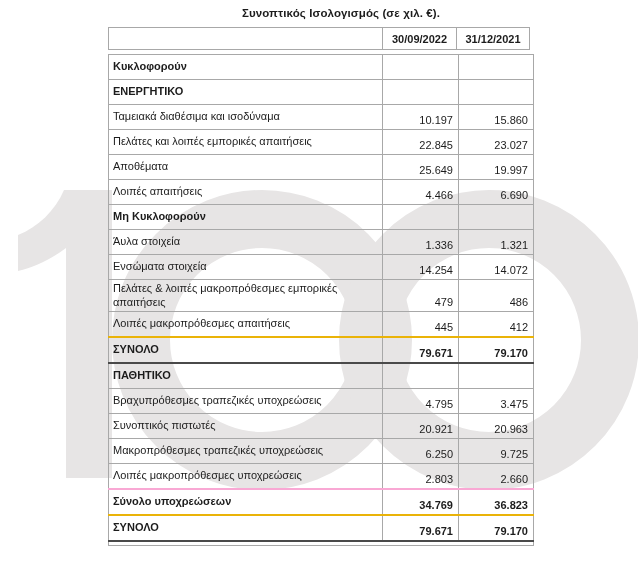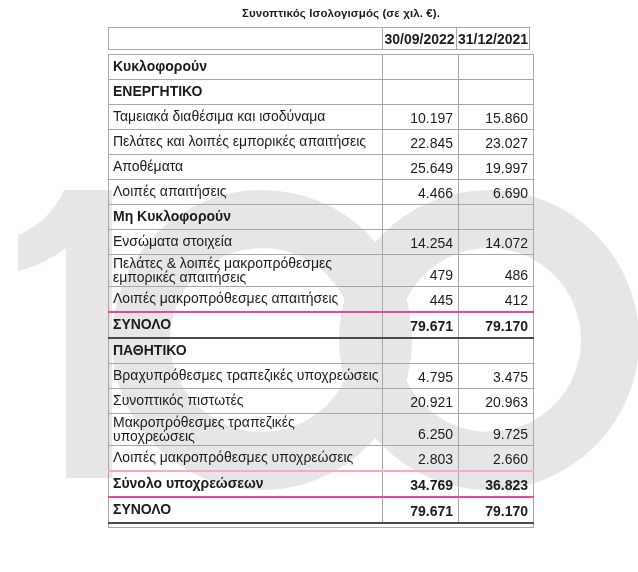--- a/index.html
+++ b/index.html
@@ -17,34 +17,34 @@
 
   .doc-title {
     text-align: center;
     font-size: 11.5px;
     font-weight: bold;
     padding-top: 7px;
     letter-spacing: 0.1px;
     padding-left: 44px;
   }
 
-  .tbl { margin-left: 108px; border-collapse: collapse; table-layout: fixed; font-size: 14px; color: #1c1c1c; border-radius: 11px; }
+  .tbl { margin-left: 108px; border-collapse: collapse; table-layout: fixed; font-size: 11px; color: #1c1c1c; border-radius: 11px; }
   .hdr-table { margin-top: 8px; width: 421px; }
   .body-table { margin-top: 4px; width: 425px; }
 
   .tbl td { border: 1px solid #a8a8a8; padding: 0; background: transparent; }
 
   .hdr-table td { height: 21px; font-weight: bold; text-align: center; vertical-align: middle; }
 
   .body-table td { height: 19px; }
   .body-table td.lbl { padding: 2px 3px 2px 4px; line-height: 13.5px; vertical-align: middle; text-align: left; }
   .body-table td.val { text-align: right; padding: 2px 5px 3px 2px; vertical-align: bottom; }
 
   tr.section td { font-weight: bold; }
-  tr.total td { font-weight: bold; border-top: 2px solid #ec4899; border-bottom: 2px solid #4a4a4a; }
+  tr.total td { font-weight: bold; border-top: 2px solid #eab308; border-bottom: 2px solid #4a4a4a; }
   tr.total-open td { font-weight: bold; border-top: 2px solid #f9a8d4; }
   tr.spacer td { height: 3px; border-left: 1px solid #a8a8a8; border-right: 1px solid #a8a8a8; border-bottom: 1px solid #a8a8a8; }
 </style>
 </head>
 <body>
 
 <svg class="watermark" width="638" height="572" viewBox="0 0 638 572" aria-hidden="true">
   <path d="M112 190 L112 478 L66 478 L66 248 C50 260 34 267 18 271 L18 235 C38 227 55 211 64 190 Z" fill="#e7e5e5"></path>
   <circle cx="262" cy="340" r="121" fill="none" stroke="#e7e5e5" stroke-width="58"></circle>
   <circle cx="489" cy="340" r="121" fill="none" stroke="#e7e5e5" stroke-width="58"></circle>
@@ -105,20 +105,25 @@
           <td class="lbl">Λοιπές απαιτήσεις</td>
           <td class="val">4.466</td>
           <td class="val">6.690</td>
         </tr>
         <tr class="section">
           <td class="lbl">Μη Κυκλοφορούν</td>
           <td class="val"></td>
           <td class="val"></td>
         </tr>
         <tr class="data">
+          <td class="lbl">Άυλα στοιχεία</td>
+          <td class="val">1.336</td>
+          <td class="val">1.321</td>
+        </tr>
+        <tr class="data">
           <td class="lbl">Ενσώματα στοιχεία</td>
           <td class="val">14.254</td>
           <td class="val">14.072</td>
         </tr>
         <tr class="data">
           <td class="lbl">Πελάτες &amp; λοιπές μακροπρόθεσμες εμπορικές απαιτήσεις</td>
           <td class="val">479</td>
           <td class="val">486</td>
         </tr>
         <tr class="data">

